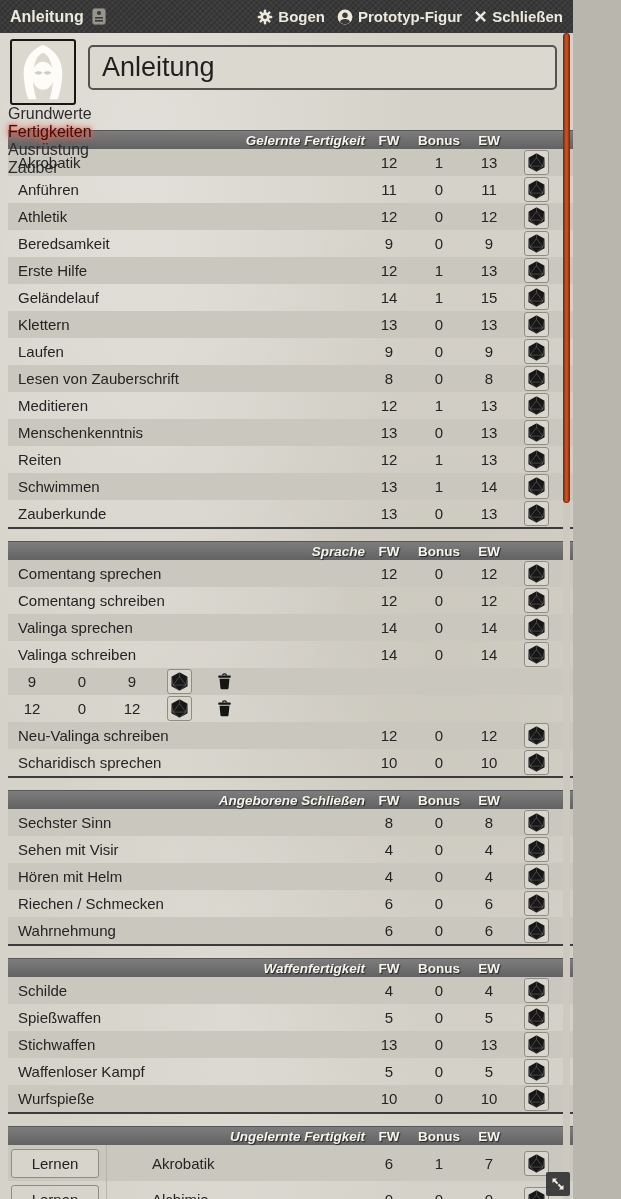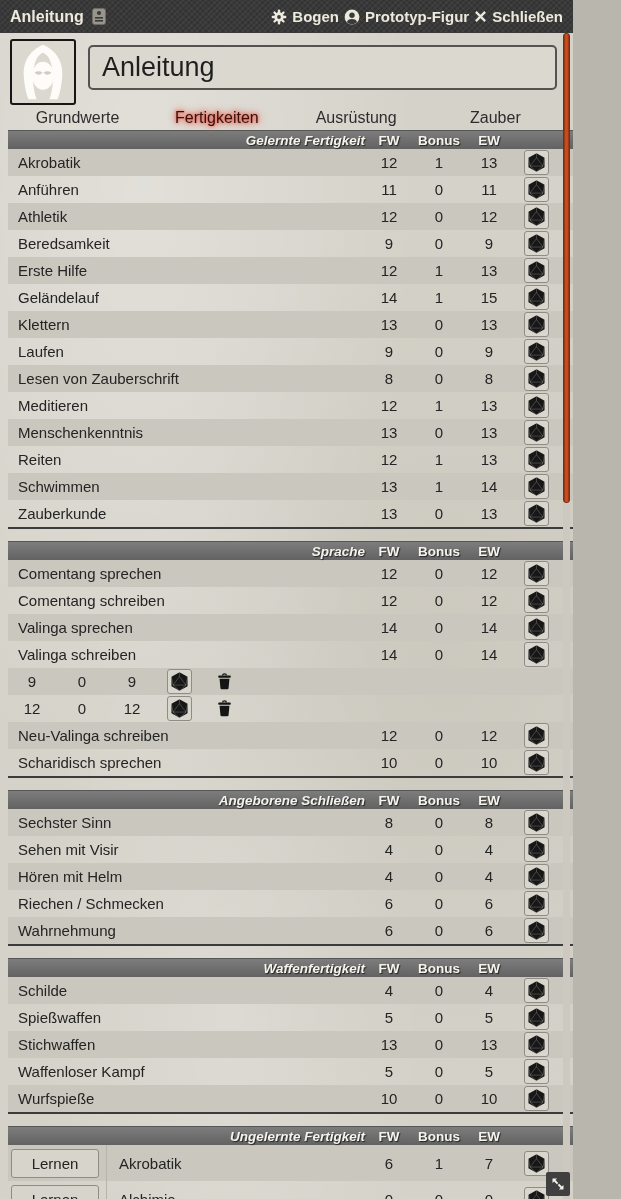--- a/index.html
+++ b/index.html
@@ -14,37 +14,37 @@
       #d5d2c9; }
 
   
   .topbar { height:33px; display:flex; justify-content:space-between; align-items:center;
     padding:0 10px; background:
       repeating-linear-gradient(45deg, rgba(255,255,255,.03) 0 2px, transparent 2px 4px),
       repeating-linear-gradient(-45deg, rgba(0,0,0,.14) 0 2px, transparent 2px 4px),
       #3a3a3a; }
   .tb-left { display:flex; align-items:center; gap:8px; }
   .tb-title { color:#ece9dd; font-weight:bold; font-size:16px; }
-  .tb-actions { display:flex; align-items:flex-end; gap:5px; }
+  .tb-actions { display:flex; align-items:flex-end; gap:12px; }
   .tb-btn { display:flex; align-items:center; gap:5px; background:none; border:none;
     color:#ece9dd; font-weight:bold; font-size:15px; font-family:inherit; cursor:pointer; padding:0; }
   .tb-btn svg { display:block; }
 
   
   .content { padding:0 8px; position:relative; }
   .sheet-head { position:relative; height:67px; margin-top:5px; }
   .avatar { position:absolute; left:2px; top:1px; width:66px; height:66px;
     border:2px solid #161616; border-radius:3px; background:#dbd8cf;
     display:flex; align-items:center; justify-content:center; cursor:pointer; }
   .name-input { position:absolute; left:80px; top:7px; right:8px; height:45px;
     background:#dbd8d0; border:2px solid #55534f; border-radius:5px;
     font-size:27px; color:#1f1f1f; padding:0 12px; font-family:inherit; }
 
   
-  .tabs { display:flex; height:22px; align-items:flex-end; }
+  .tabs { display:flex; height:22px; align-items:flex-start;flex-direction:column; }
   .tab { flex:1; text-align:center; font-size:16px; color:#2d2d2d; cursor:pointer; background:none; border:none; font-family:inherit; }
   .tab.active { color:#3a0e0a;
     text-shadow:0 0 3px #e0604f, 0 0 6px #e0604f, 0 0 9px #e8796a; }
 
   
   .skill-table { width:595px; margin-top:12px; border-bottom:2px solid #3b3b3b; }
   #tables .skill-table:first-child { margin-top:3px; }
   .t-head { height:19px; display:flex; align-items:center;
     background:linear-gradient(#7d7d7d,#626262); border-top:1px solid #565656; }
   .th-text { color:#f5f3eb; font-weight:bold; font-size:13.5px;
@@ -60,21 +60,21 @@
   .t-row.tall { height:36px; }
   .skill-name { white-space:nowrap; overflow:hidden; text-overflow:ellipsis; }
   .num { font-size:15px; }
 
   .dice-btn { width:25px; height:25px; background:#d9d6cd; border:1px solid #8e8c85;
     border-radius:3px; padding:0; display:flex; align-items:center; justify-content:center; cursor:pointer; }
   .dice-btn svg { width:21px; height:21px; display:block; }
   .trash-btn { background:none; border:none; padding:0; cursor:pointer; display:flex; }
   .trash-btn svg { width:17px; height:19px; display:block; }
 
-  .tall .c-name { padding-left:0; align-self:stretch; }
+  .tall .c-name { padding-left:0; align-self:stretch;gap:33px; }
   .learn-cell { width:99px; align-self:stretch; display:flex; align-items:center;
     border-right:1px solid #b7b4ab; }
   .learn-btn { margin-left:3px; width:88px; height:29px; background:#d7d4cb;
     border:1px solid #8e8c85; border-radius:3px; font-size:15px; color:#232323;
     font-family:inherit; cursor:pointer; }
   .tall .skill-name { margin-left:12px; }
 
   
   .scrollbar { position:absolute; top:33px; right:3px; bottom:0; width:7px; background:#cdc9c0; }
   .scroll-thumb { position:absolute; top:0; left:0; right:0; height:470px;

